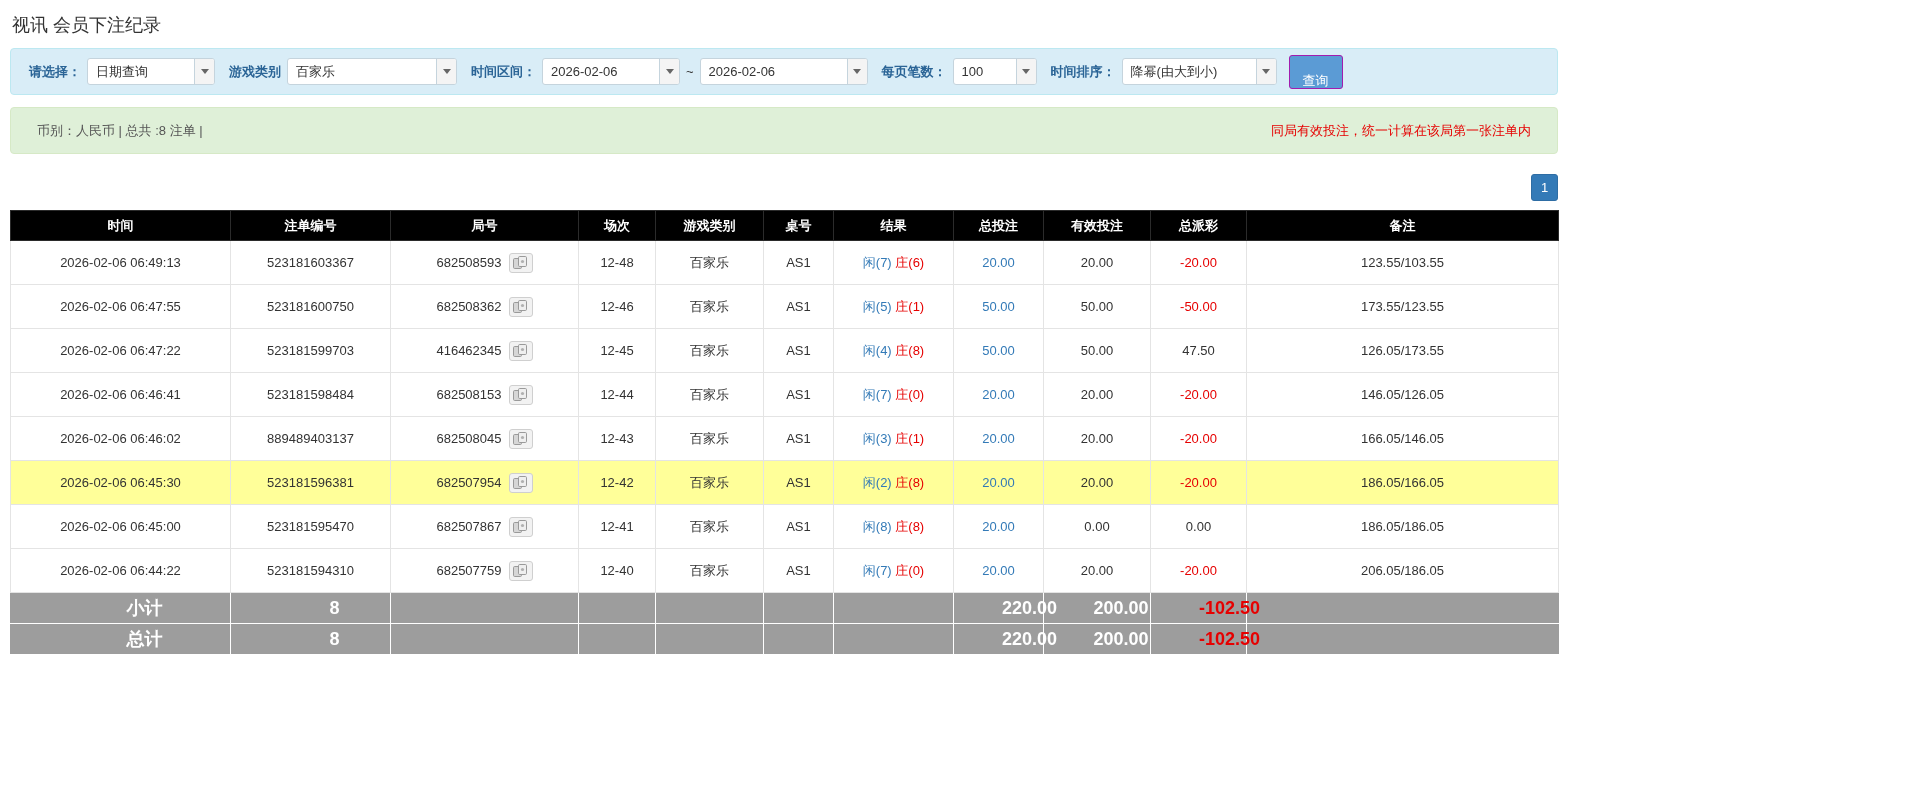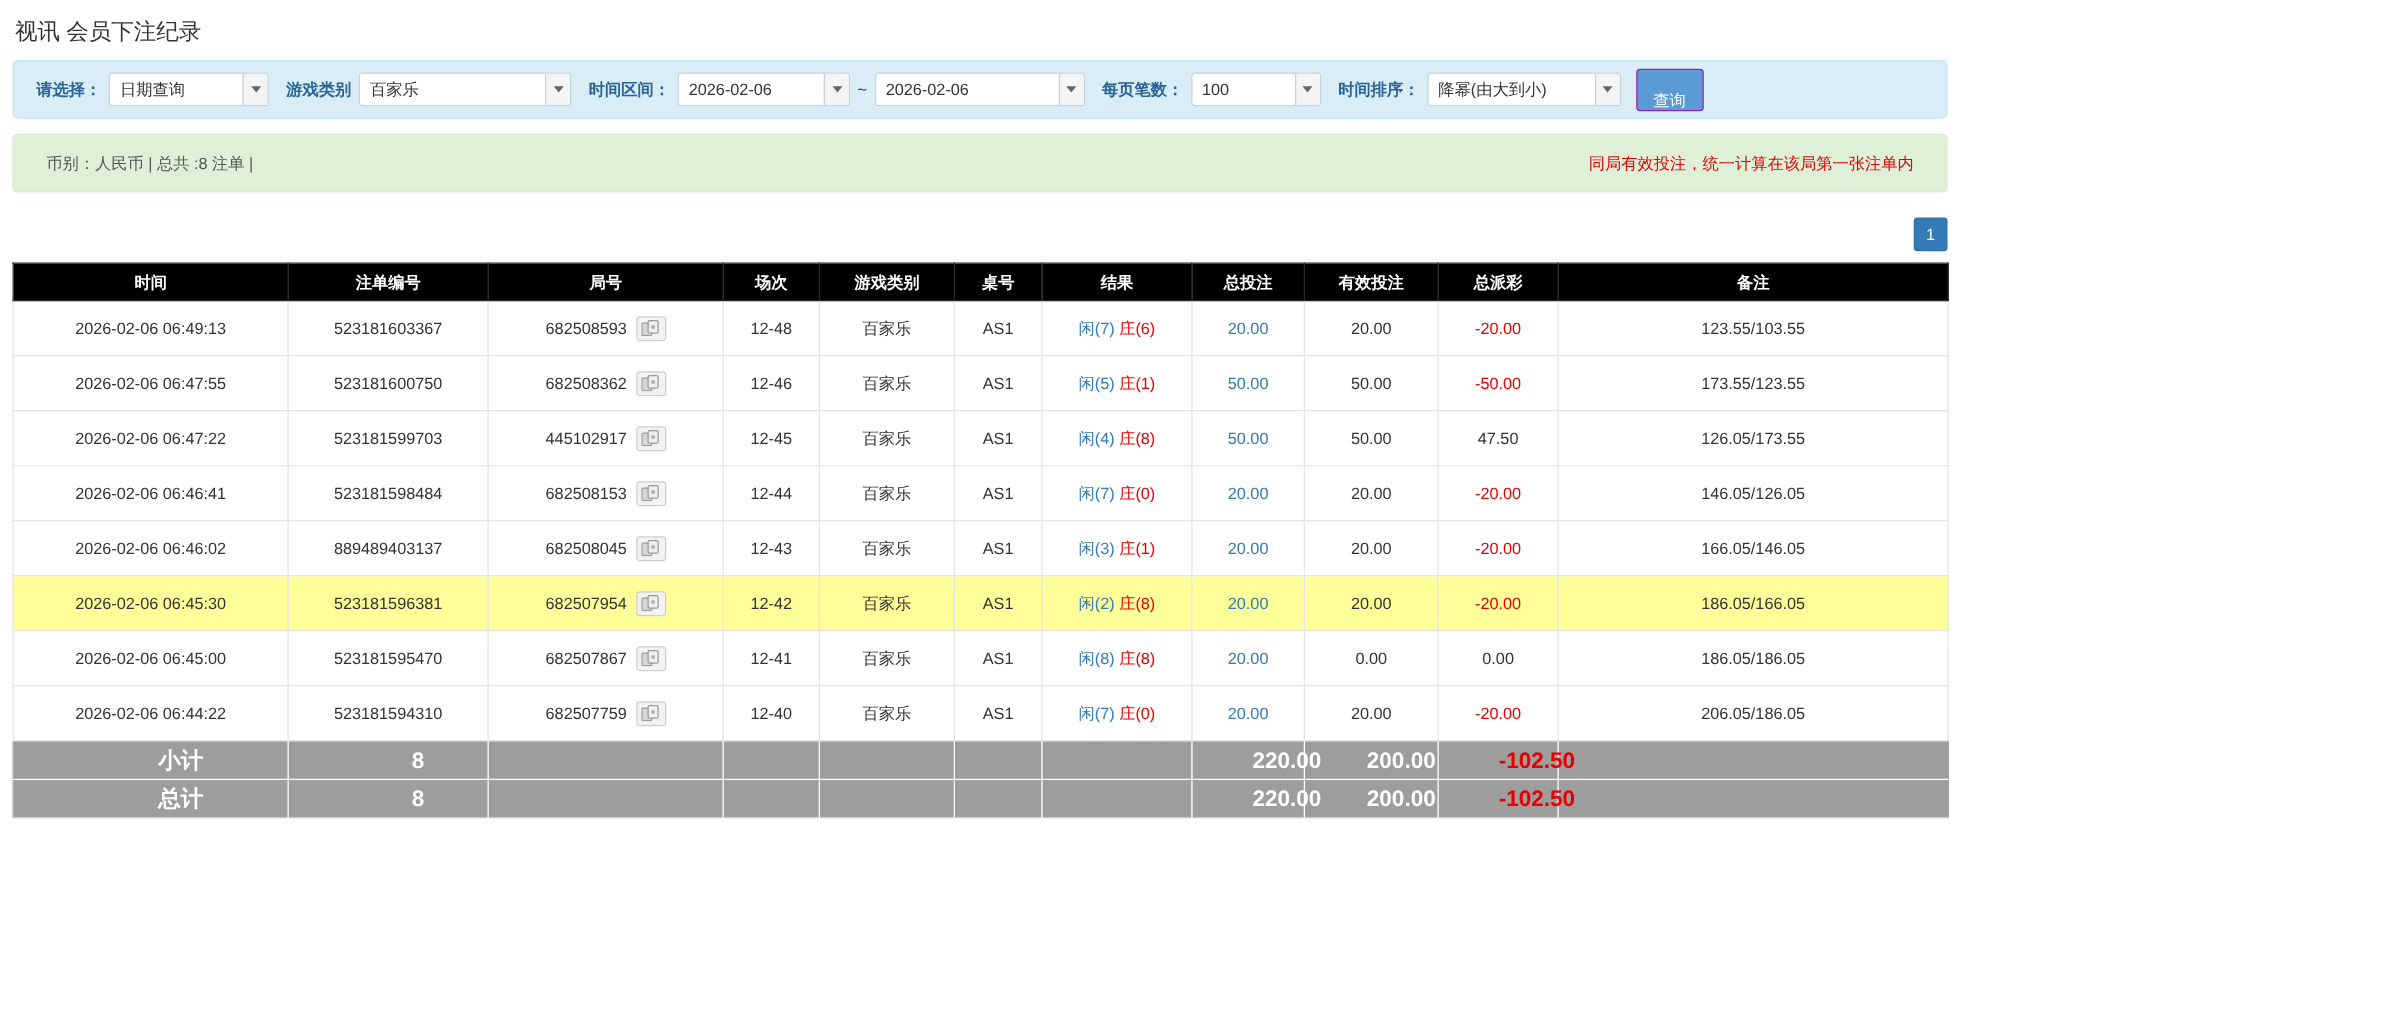--- a/index.html
+++ b/index.html
@@ -201,21 +201,21 @@
       <span class="combo-text">2026-02-06</span>
       <span class="combo-arrow"></span>
     </div>
     <span class="tilde">~</span>
     <div class="combo" style="width:168px">
       <span class="combo-text">2026-02-06</span>
       <span class="combo-arrow"></span>
     </div>
 
     <span class="flabel">每页笔数：</span>
-    <div class="combo" style="width:104px">
+    <div class="combo" style="width:84px">
       <span class="combo-text">100</span>
       <span class="combo-arrow"></span>
     </div>
 
     <span class="flabel">时间排序：</span>
     <div class="combo" style="width:155px">
       <span class="combo-text">降幂(由大到小)</span>
       <span class="combo-arrow"></span>
     </div>
 
@@ -302,21 +302,21 @@
           <td><span class="blue">闲(5)</span> <span class="red">庄(1)</span></td>
           <td><span class="blue link">50.00</span></td>
           <td>50.00</td>
           <td><span class="red">-50.00</span></td>
           <td>173.55/123.55</td>
         </tr>
         <tr>
           <td>2026-02-06 06:47:22</td>
           <td>523181599703</td>
           <td><span class="round-wrap">
-              <span>445102917</span>
+              <span>416462345</span>
               <span class="round-icon">
                 <svg width="15" height="13" viewBox="0 0 15 13">
                   <rect x="0.5" y="2.5" width="8" height="10" rx="1.2" fill="#d6d6d6" stroke="#9a9a9a"></rect>
                   <rect x="5.5" y="0.5" width="8" height="10" rx="1.2" fill="#efefef" stroke="#9a9a9a"></rect>
                   <circle cx="9.5" cy="5.5" r="1.6" fill="#b0b0b0"></circle>
                 </svg>
               </span>
             </span></td>
           <td>12-45</td>
           <td>百家乐</td>

